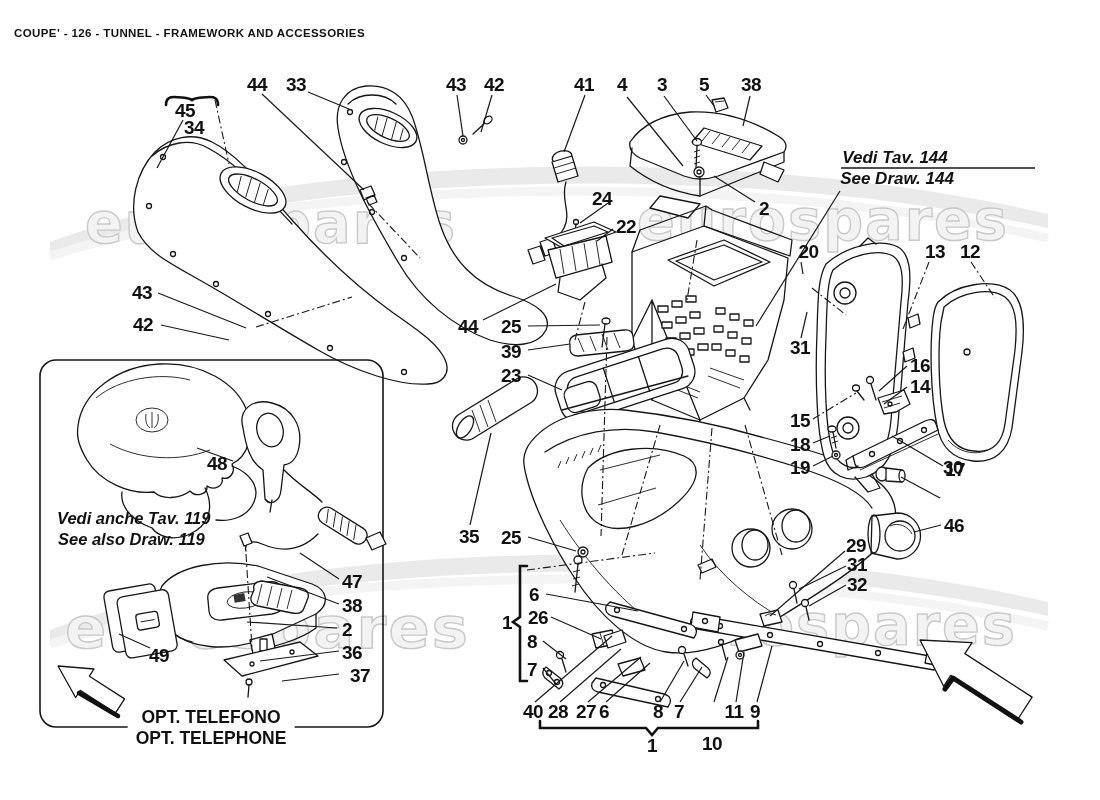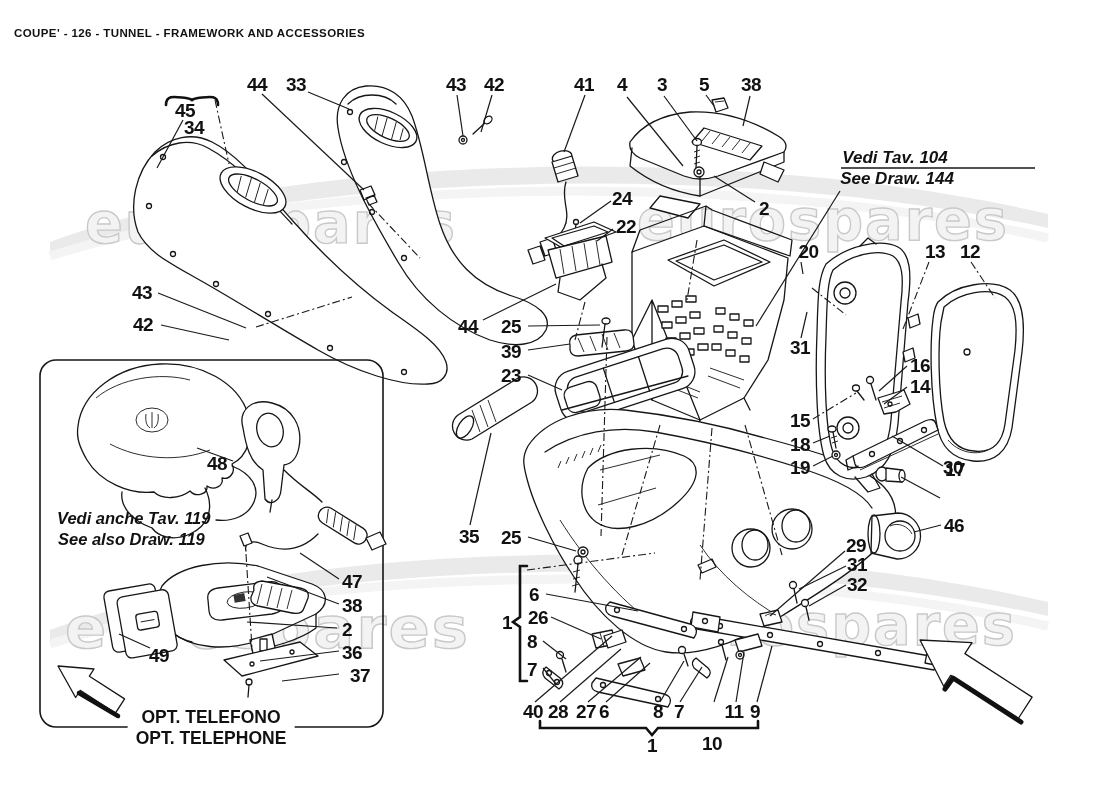--- a/index.html
+++ b/index.html
@@ -418,21 +418,21 @@
     <line x1="118" y1="716" x2="79" y2="693" stroke="#111" stroke-width="4.5" stroke-linecap="round"></line>
   </g>
   <g>
     <polygon class="fw" stroke-width="2.2" points="920,640 972,642.7 964.9,653.6 1032.1,697.1 1018,719 950.7,675.4 943.7,686.3"></polygon>
     <polyline points="1021,722 953,678 945,689" fill="none" stroke="#111" stroke-width="5" stroke-linecap="round" stroke-linejoin="round"></polyline>
   </g>
 </svg>
 
 <div id="title">COUPE' - 126 - TUNNEL - FRAMEWORK AND ACCESSORIES</div>
 
-<div class="note center" style="left:895px;top:157px;">Vedi Tav. 104</div>
+<div class="note center" style="left:895px;top:157px;">Vedi Tav. 144</div>
 <div class="note center" style="left:897px;top:178px;">See Draw. 144</div>
 
 <div class="note" style="left:57px;top:510px;font-size:16.5px;">Vedi anche Tav. 119</div>
 <div class="note" style="left:58px;top:531px;font-size:16.5px;">See also Draw. 119</div>
 
 <div id="opt-block">
   <div>OPT. TELEFONO</div>
   <div>OPT. TELEPHONE</div>
 </div>
 
@@ -441,21 +441,21 @@
     <div class="plabel" style="left: 257px; top: 84px;">44</div>
     <div class="plabel" style="left: 296px; top: 84px;">33</div>
     <div class="plabel" style="left: 456px; top: 84px;">43</div>
     <div class="plabel" style="left: 494px; top: 84px;">42</div>
     <div class="plabel" style="left: 584px; top: 84px;">41</div>
     <div class="plabel" style="left: 622px; top: 84px;">4</div>
     <div class="plabel" style="left: 662px; top: 84px;">3</div>
     <div class="plabel" style="left: 704px; top: 84px;">5</div>
     <div class="plabel" style="left: 751px; top: 84px;">38</div>
     <div class="plabel" style="left: 185px; top: 110px;">45</div>
-    <div class="plabel" style="left: 622px; top: 198px;">24</div>
+    <div class="plabel" style="left: 602px; top: 198px;">24</div>
     <div class="plabel" style="left: 626px; top: 226px;">22</div>
     <div class="plabel" style="left: 764px; top: 208px;">2</div>
     <div class="plabel" style="left: 800px; top: 251px; padding-left: 17px;">20</div>
     <div class="plabel" style="left: 935px; top: 251px;">13</div>
     <div class="plabel" style="left: 970px; top: 251px;">12</div>
     <div class="plabel" style="left: 142px; top: 292px;">43</div>
     <div class="plabel" style="left: 143px; top: 324px;">42</div>
     <div class="plabel" style="left: 800px; top: 347px;">31</div>
     <div class="plabel" style="left: 511px; top: 326px;">25</div>
     <div class="plabel" style="left: 511px; top: 351px;">39</div>

